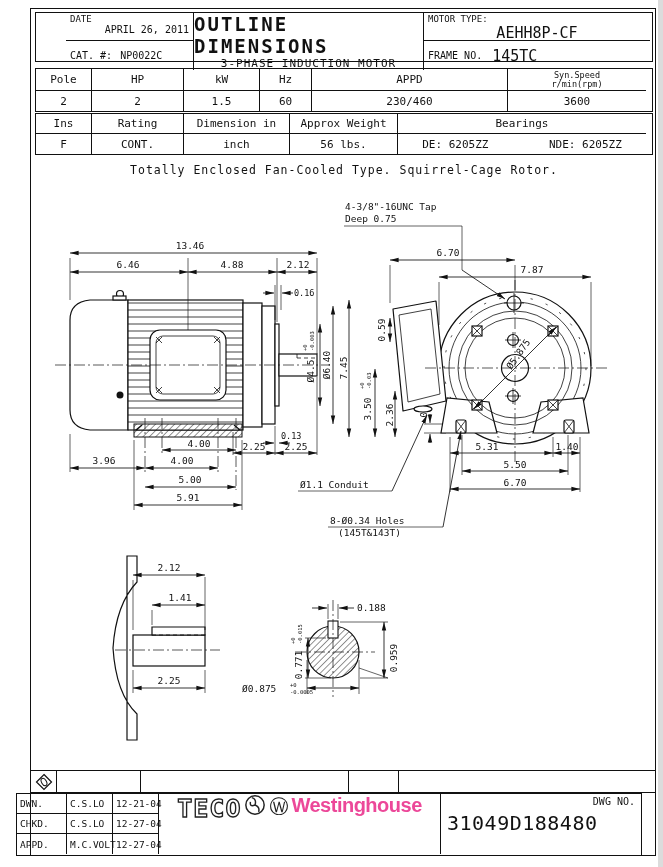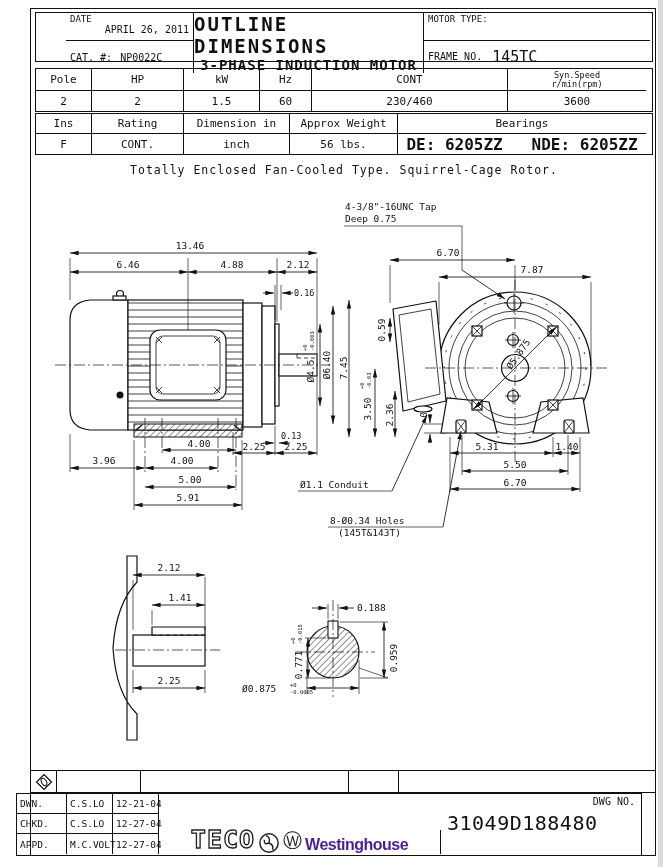--- a/index.html
+++ b/index.html
@@ -10,37 +10,37 @@
   
   .hdr{position:absolute;left:35px;top:12px;width:618px;height:50px;border:1.6px solid #111;
        display:grid;grid-template-columns:158px 230px 226px;box-sizing:border-box;}
   .hdr-left{border-right:1.6px solid #111;display:flex;flex-direction:column;margin-left:30px;}
   .hdr-left-top{height:28px;border-bottom:1.6px solid #111;box-sizing:border-box;padding:1px 4px;}
   .hdr-left-bot{flex:1;display:flex;align-items:center;padding:0 4px;font-size:10px;gap:8px;}
   .lbl-sm{font-size:9px;line-height:10px;}
   .val-date{font-size:10px;padding-left:10px;text-align:right;}
   .hdr-mid{border-right:1.6px solid #111;display:flex;flex-direction:column;align-items:center;justify-content:space-between;}
   .hdr-title1{font-size:19px;letter-spacing:2px;font-weight:bold;}
-  .hdr-title2{font-size:14px;letter-spacing:1px;font-weight:bold;}
+  .hdr-title2{font-size:11px;letter-spacing:1px;font-weight:normal;}
   .hdr-right{display:flex;flex-direction:column;}
   .hdr-right-top{height:28px;border-bottom:1.6px solid #111;box-sizing:border-box;padding:1px 4px;}
   .motor-type-val{font-size:15px;text-align:center;}
   .hdr-right-bot{flex:1;display:flex;align-items:center;gap:10px;padding:0 4px;}
   .frame-val{font-size:15px;}
   
   .t1{position:absolute;left:35px;top:68px;width:618px;border:1.6px solid #111;box-sizing:border-box;
       display:grid;grid-template-columns:56px 92px 76px 52px 196px 138px;}
   .t2{position:absolute;left:35px;top:113px;width:618px;border:1.6px solid #111;box-sizing:border-box;
       display:grid;grid-template-columns:56px 92px 106px 108px 248px;}
   .cell{border-right:1.2px solid #111;border-bottom:1.2px solid #111;display:flex;align-items:center;
         justify-content:center;font-size:11px;height:20px;box-sizing:border-box;}
   .cell.last{border-right:none;}
   .cell.vrow{border-bottom:none;}
   .speed-hdr{flex-direction:column;font-size:8.5px;line-height:9px;}
-  .bearings-val{justify-content:space-around;gap:12px;font-size:16px;font-weight:bold;}
+  .bearings-val{justify-content:space-around;gap:12px;font-size:11px;}
   
   .note{position:absolute;left:35px;top:163px;width:618px;text-align:center;font-size:11.5px;letter-spacing:1px;}
   
   svg.draw{position:absolute;left:30px;top:185px;}
   svg.draw text{font-family:"DejaVu Sans Mono",monospace;font-size:9.5px;fill:#111;}
   svg.draw text.sm{font-size:8.5px;}
   svg.draw text.tol{font-size:5.5px;}
   .oln{fill:#fff;stroke:#111;stroke-width:1.2;}
   .thin{fill:none;stroke:#111;stroke-width:0.8;}
   .ext{stroke:#111;stroke-width:0.65;fill:none;}
@@ -51,26 +51,26 @@
   .rev{position:absolute;left:30px;top:770px;width:626px;height:23px;border:1.6px solid #111;box-sizing:border-box;
        display:grid;grid-template-columns:26px 84px 208px 50px auto;}
   .rev-cell{border-right:1.2px solid #111;display:flex;align-items:center;justify-content:center;}
   .rev-cell.last{border-right:none;}
   
   .tb{position:absolute;left:16px;top:793px;width:626px;height:63px;border:1.6px solid #111;box-sizing:border-box;
       display:grid;grid-template-columns:50px 46px 46px 282px auto;grid-template-rows:20px 20px 20px;}
   .tb-cell{border-right:1.2px solid #111;border-bottom:1.2px solid #111;display:flex;align-items:center;
            padding:0 3px;font-size:9.5px;box-sizing:border-box;white-space:nowrap;}
   .tb-cell.rlast{border-bottom:none;}
-  .tb-logo{grid-column:4;grid-row:1/4;border-right:1.2px solid #111;display:flex;align-items:flex-end;
-           justify-content:center;gap:3px;margin-top:36px;}
+  .tb-logo{grid-column:4;grid-row:1/4;border-right:1.2px solid #111;display:flex;align-items:flex-start;
+           justify-content:center;gap:3px;}
   .teco{font-size:25px;font-weight:bold;letter-spacing:1px;color:#fff;-webkit-text-stroke:1.3px #222;
         text-shadow:0 0 1px #444;}
   .w-circ{font-size:19px;color:#222;font-family:"DejaVu Sans",sans-serif;}
-  .wh{font-size:16px;font-weight:bold;font-family:"Liberation Sans",sans-serif;color:#4c1d95;letter-spacing:-0.5px;}
+  .wh{font-size:20px;font-weight:bold;font-family:"Liberation Sans",sans-serif;color:#ec4899;letter-spacing:-0.5px;}
   .tb-dwg{grid-column:5;grid-row:1/4;display:flex;flex-direction:column;padding:2px 6px;box-sizing:border-box;}
   .dwg-lbl{font-size:10px;text-align:right;}
   .dwg-no{font-size:20px;letter-spacing:0.5px;margin-top:4px;}
 </style>
 </head>
 <body>
 
 <div class="page">
   <div class="edge-strip"></div>
   <div class="border-frame"></div>
@@ -86,34 +86,35 @@
         <span>NP0022C</span>
       </div>
     </div>
     <div class="hdr-mid">
       <div class="hdr-title1">OUTLINE DIMENSIONS</div>
       <div class="hdr-title2">3-PHASE INDUCTION MOTOR</div>
     </div>
     <div class="hdr-right">
       <div class="hdr-right-top">
         <div class="lbl-sm">MOTOR TYPE:</div>
+        <div class="motor-type-val">AEHH8P-CF</div>
       </div>
       <div class="hdr-right-bot">
         <span class="lbl-sm" style="font-size:10px">FRAME NO.</span>
         <span class="frame-val">145TC</span>
       </div>
     </div>
   </div>
 
   <div class="t1">
     <div class="cell" style="height:22px">Pole</div>
     <div class="cell" style="height:22px">HP</div>
     <div class="cell" style="height:22px">kW</div>
     <div class="cell" style="height:22px">Hz</div>
-    <div class="cell" style="height:22px">CONT</div>
+    <div class="cell" style="height:22px">APPD</div>
     <div class="cell last speed-hdr" style="height:22px">
       <span>Syn.Speed</span>
       <span>r/min(rpm)</span>
     </div>
     <div class="cell vrow">2</div>
     <div class="cell vrow">2</div>
     <div class="cell vrow">1.5</div>
     <div class="cell vrow">60</div>
     <div class="cell vrow">230/460</div>
     <div class="cell vrow last">3600</div>

